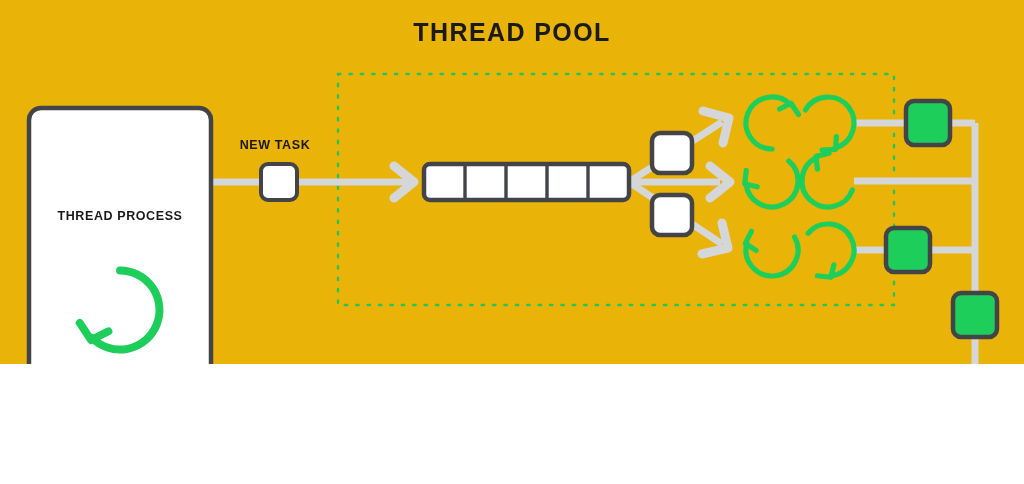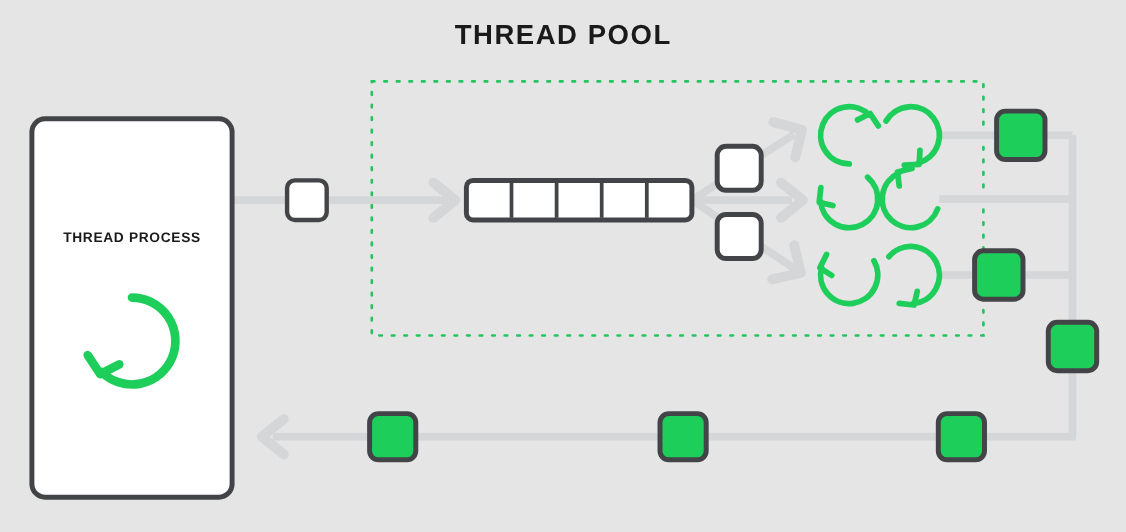--- a/index.html
+++ b/index.html
@@ -8,22 +8,22 @@
     padding: 0;
     background: #ffffff;
   }
   body {
     font-family: "Liberation Sans", sans-serif;
     -webkit-font-smoothing: antialiased;
   }
   #diagram-root {
     position: relative;
     width: 1024px;
-    height: 484px;
-    background: #e5e5e5;
+    height: 364px;
+    background: #eab308;
     overflow: hidden;
   }
   #diagram-svg {
     position: absolute;
     left: 0;
     top: 0;
     width: 1024px;
     height: 484px;
   }
   .lbl {
@@ -161,19 +161,20 @@
     <rect x="906" y="101" width="44" height="44" rx="8" ry="8" fill="#1ECE5B" stroke="#434448" stroke-width="4.5"></rect>
     <rect x="886" y="228" width="44" height="44" rx="8" ry="8" fill="#1ECE5B" stroke="#434448" stroke-width="4.5"></rect>
     <rect x="953" y="293" width="44" height="44" rx="8" ry="8" fill="#1ECE5B" stroke="#434448" stroke-width="4.5"></rect>
     <rect x="853" y="376" width="42" height="42" rx="8" ry="8" fill="#1ECE5B" stroke="#434448" stroke-width="4.5"></rect>
     <rect x="600" y="376" width="42" height="42" rx="8" ry="8" fill="#1ECE5B" stroke="#434448" stroke-width="4.5"></rect>
     <rect x="336" y="376" width="42" height="42" rx="8" ry="8" fill="#1ECE5B" stroke="#434448" stroke-width="4.5"></rect>
   </svg>
 
   <div class="lbl" id="title-thread-pool">THREAD POOL</div>
 
+  <div class="lbl" id="label-new-task">NEW TASK</div>
 
 
   <div class="lbl" id="label-worker-line1">THREAD PROCESS</div>
 
 
 
 </div>
 
 </body></html>

